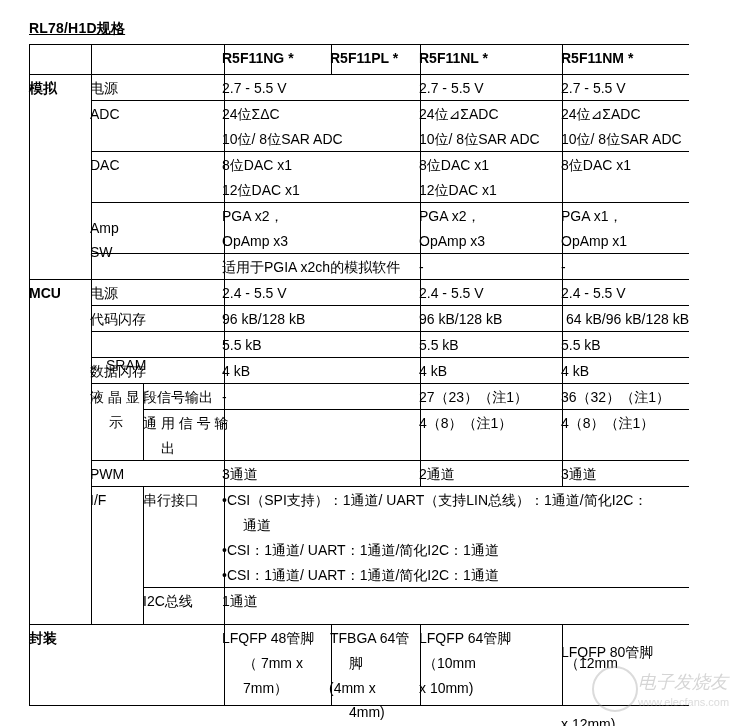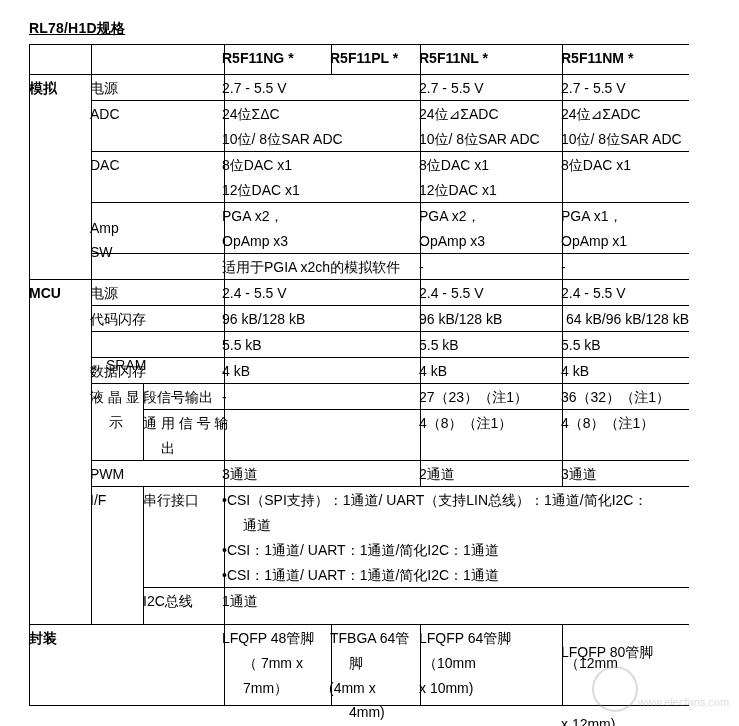--- a/index.html
+++ b/index.html
@@ -184,14 +184,15 @@
   <div class="cell" style="left:419px; top:626px;">LFQFP 64管脚</div>
   <div class="cell" style="left:423px; top:651px;">（10mm</div>
   <div class="cell" style="left:419px; top:676px;">x 10mm)</div>
   <div class="cell" style="left:561px; top:640px;">LFQFP 80管脚</div>
   <div class="cell" style="left:565px; top:651px;">（12mm</div>
   <div class="cell" style="left:561px; top:676px;margin-top:36px;">x 12mm)</div>
 </div>
 
 <div class="wm">
   <div class="wm-circle"></div>
+  <div class="wm-text">电子发烧友</div>
   <div class="wm-url">www.elecfans.com</div>
 </div>
 
 </body></html>

